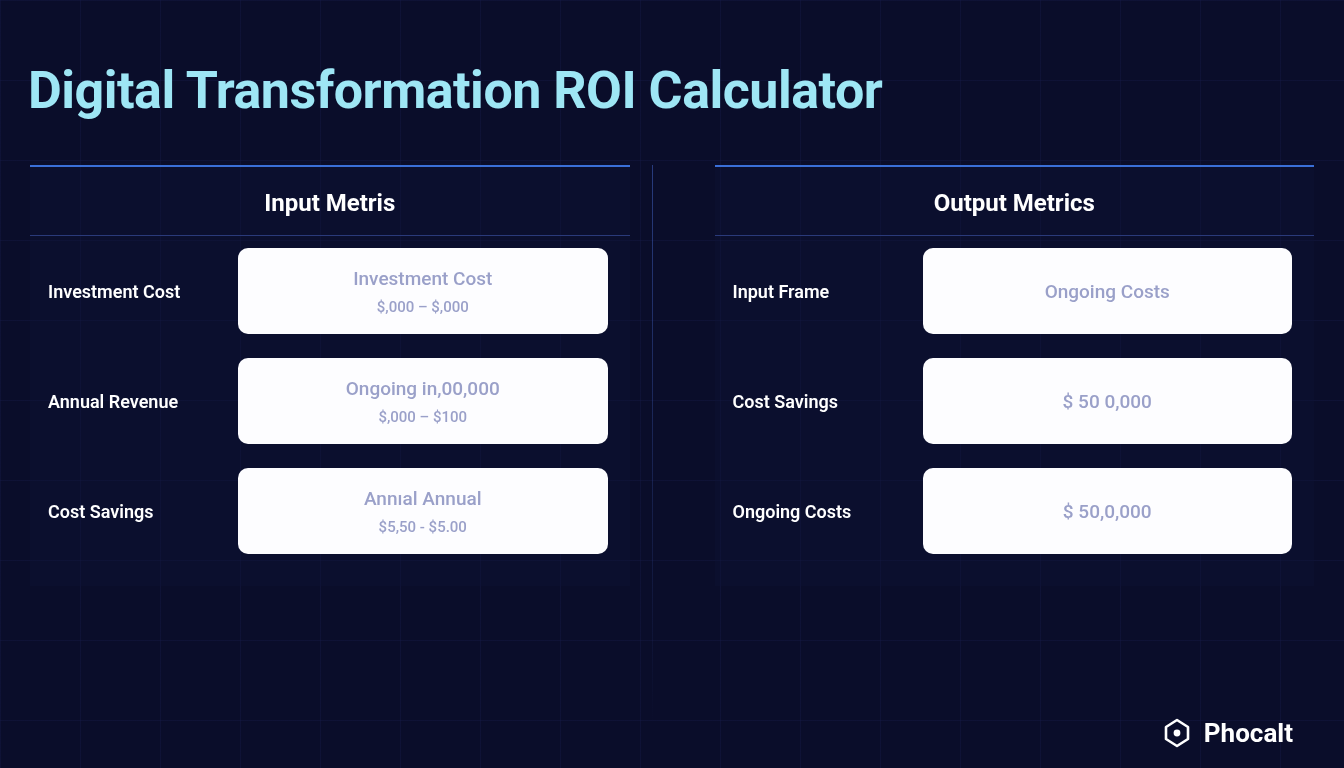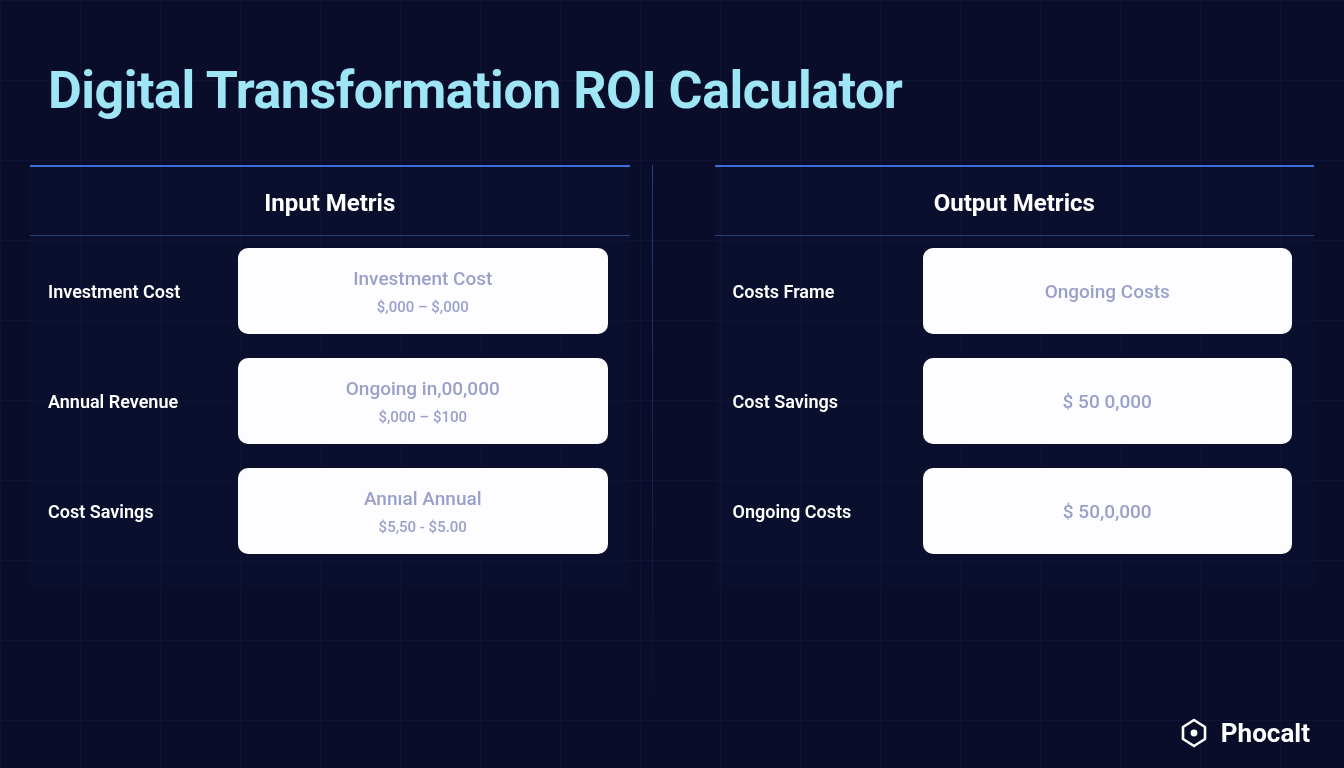--- a/index.html
+++ b/index.html
@@ -10,21 +10,21 @@
       linear-gradient(rgba(40,50,120,0.15) 1px, transparent 1px),
       linear-gradient(90deg, rgba(40,50,120,0.15) 1px, transparent 1px);
     background-size: 80px 80px;
     font-family: -apple-system, BlinkMacSystemFont, "Segoe UI", Roboto, "Helvetica Neue", Arial, sans-serif;
     color: #ffffff;
     position: relative;
   }
   .title {
     position: absolute;
     top: 60px;
-    left: 48px;
+    left: 28px;
     font-size: 52px;
     font-weight: 700;
     color: #9ee6f5;
     letter-spacing: -0.5px;
   }
   .panels {
     position: absolute;
     top: 165px;
     left: 30px;
     right: 30px;
@@ -83,21 +83,21 @@
     position: absolute;
     top: 165px;
     left: 50%;
     width: 1px;
     height: 560px;
     background: linear-gradient(to bottom, rgba(60,90,180,0.6), rgba(60,90,180,0.0));
     transform: translateX(-20px);
   }
   .brand {
     position: absolute;
-    right: 34px;
+    right: 51px;
     bottom: 20px;
     display: flex;
     align-items: center;
     gap: 12px;
     color: #ffffff;
     font-size: 26px;
     font-weight: 700;
   }
   .brand svg { display: block; }
 </style>
@@ -135,21 +135,21 @@
         <div class="line1">Annıal Annual</div>
         <div class="line2">$5,50 -     $5.00</div>
       </div>
     </div>
   </div>
 
   <div class="panel">
     <div class="panel-header">Output Metrics</div>
 
     <div class="row">
-      <div class="row-label">Costs Frame</div>
+      <div class="row-label">Input Frame</div>
       <div class="card">
         <div class="line1">Ongoing Costs</div>
       </div>
     </div>
 
     <div class="row">
       <div class="row-label">Cost Savings</div>
       <div class="card">
         <div class="line1">$ 50 0,000</div>
       </div>

